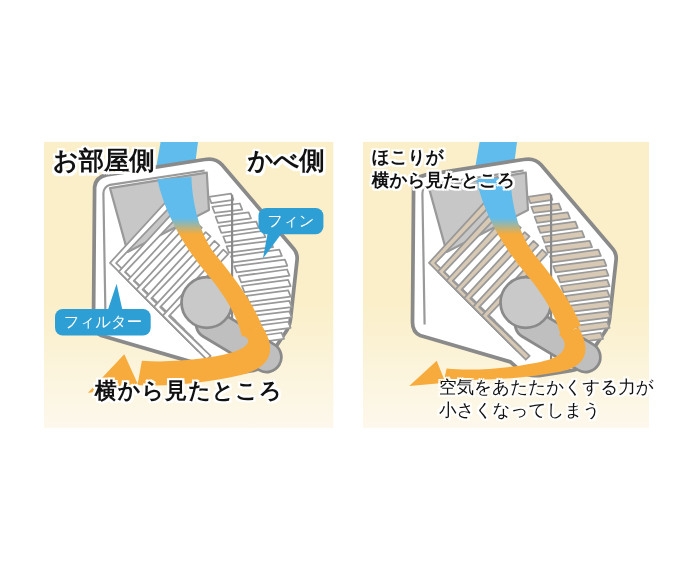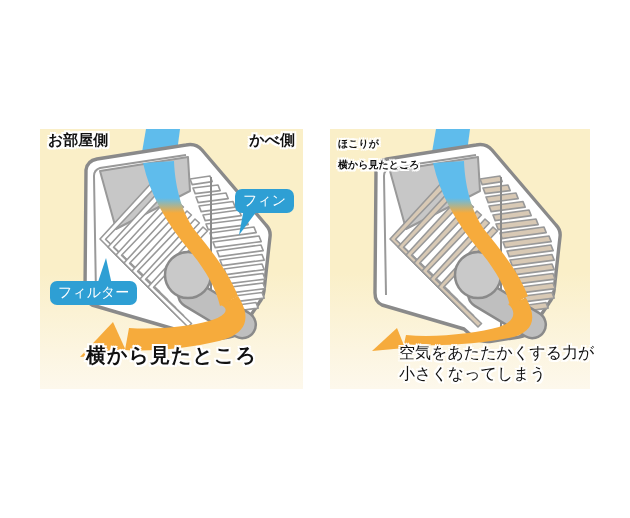--- a/index.html
+++ b/index.html
@@ -31,38 +31,38 @@
   .inlet{fill:var(--stream-blue,#5fbcec)}
   .swoosh{fill:var(--stream-orange,#f6ab3c)}
   use.unit-clean{--fin-fill:var(--fin-clean,#ffffff)}
   use.unit-dirty{--fin-fill:var(--fin-dirty,#d8c9b5)}
 
   
   .halo{
     text-shadow:-2px -2px 0 #fff,2px -2px 0 #fff,-2px 2px 0 #fff,2px 2px 0 #fff,
                 -2px 0 0 #fff,2px 0 0 #fff,0 -2px 0 #fff,0 2px 0 #fff;
   }
-  .lbl{position:absolute;top:2px;font-size:15px;font-weight:700;white-space:nowrap;z-index:3}
+  .lbl{position:absolute;top:2px;font-size:23px;font-weight:700;white-space:nowrap;z-index:3}
   .lbl.room{left:8px}
   .lbl.wall{right:8px}
   .badge{
     position:absolute;z-index:4;font-size:14px;font-weight:400;color:#fff;
     background:var(--badge-blue,#2e9fd4);padding:2px 8px 3px;border-radius:7px;
     white-space:nowrap;line-height:1.35;
   }
   .badge.fin{left:195px;top:60px}
   .badge.filter{left:10px;top:152px}
   .tail{position:absolute;z-index:3;background:var(--badge-blue,#2e9fd4)}
   .tail.fin-tail{left:199px;top:82px;width:18px;height:24px;clip-path:polygon(100% 0,25% 0,0 100%)}
   .tail.filter-tail{left:57px;top:129px;width:15px;height:27px;clip-path:polygon(60% 0,0 100%,100% 100%)}
   .caption{
     position:absolute;bottom:20px;left:0;width:100%;text-align:center;z-index:3;
     font-size:20px;font-weight:700;letter-spacing:1px;white-space:nowrap;
   }
-  .note{position:absolute;left:8px;top:4px;z-index:3;font-size:10px;line-height:21px;font-weight:700;white-space:nowrap}
+  .note{position:absolute;left:8px;top:4px;z-index:3;font-size:16px;line-height:21px;font-weight:700;white-space:nowrap}
   .caption2{position:absolute;left:69px;top:213px;z-index:3;font-size:16px;line-height:21px;font-weight:400;white-space:nowrap}
 </style>
 </head>
 <body>
 
 <div class="panel left">
   <svg class="art" viewBox="0 0 263 260">
     <defs>
       <linearGradient id="flowGrad" gradientUnits="userSpaceOnUse" x1="0" y1="30" x2="0" y2="180">
         <stop offset="0" stop-color="#5fbcec"></stop>

